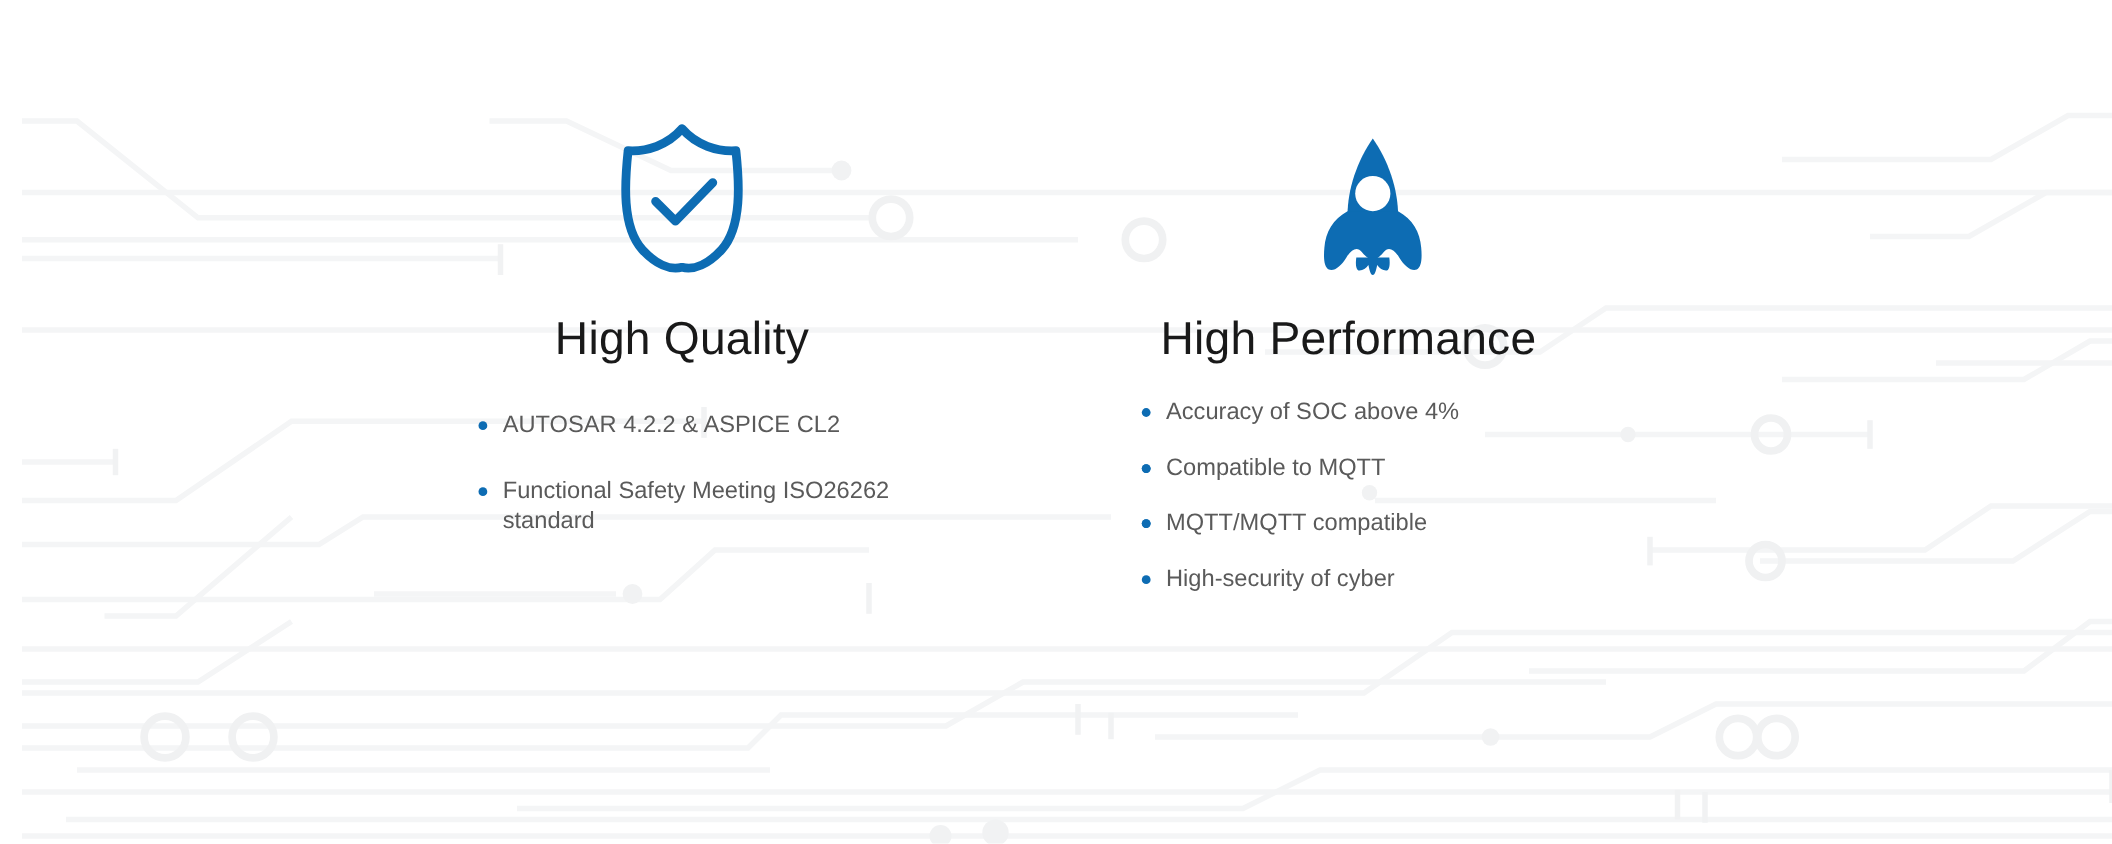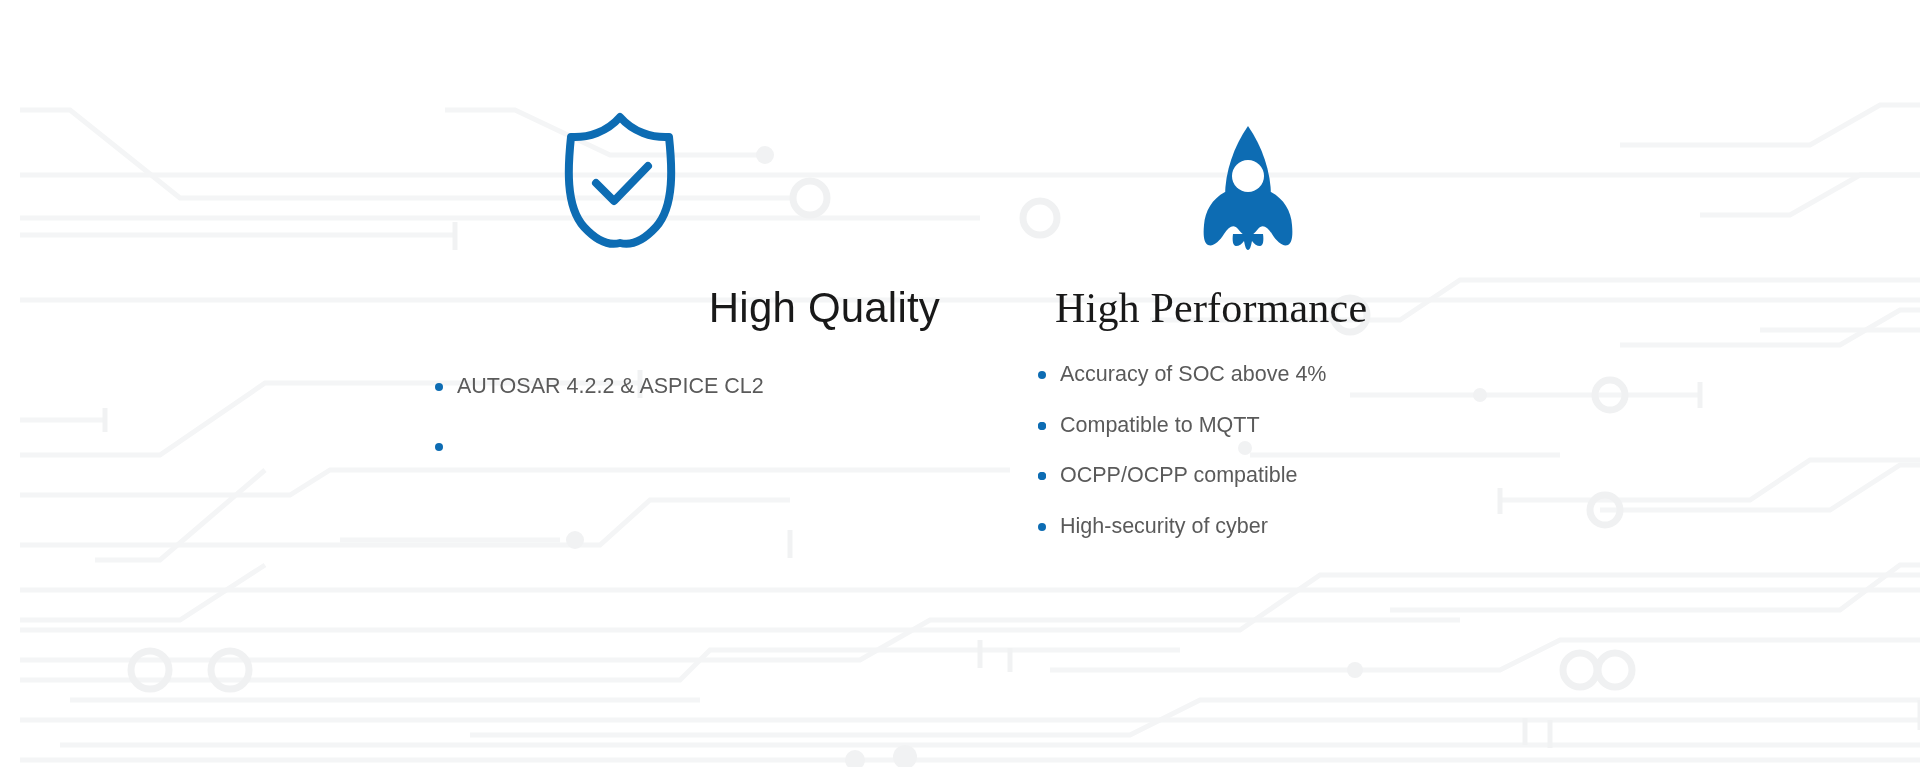--- a/index.html
+++ b/index.html
@@ -63,26 +63,25 @@
 
   .feature-title {
     font-size: 42px;
     font-weight: 400;
     color: #191919;
     letter-spacing: 0.2px;
     margin: 0;
     line-height: 1.1;
   }
   #col-quality .feature-title {
-    text-align: right;
+    text-align: center;
   }
   #col-performance .feature-title {
     text-align: left;
     padding-left: 55px;
-    font-family: Liberation Serif, serif;
   }
 
   .bullet-list {
     list-style: none;
     margin: 0;
     padding: 0;
   }
   .bullet-item {
     position: relative;
     color: #5a5a5a;
@@ -216,20 +215,21 @@
 
       <h2 class="feature-title">High Quality</h2>
 
       <ul class="bullet-list" id="list-quality">
         <li class="bullet-item">
           <span class="dot"></span>
           <span>AUTOSAR 4.2.2 &amp; ASPICE CL2</span>
         </li>
         <li class="bullet-item">
           <span class="dot"></span>
+          <span>Functional Safety Meeting ISO26262 standard</span>
         </li>
       </ul>
     </section>
 
     <section class="feature-col" id="col-performance">
 
       <div class="icon-wrap">
         <svg width="96" height="140" viewBox="0 0 96 140" aria-hidden="true">
 
           <path d="M48 16 C34 36 25 62 25 86 L25 110 L71 110 L71 86 C71 62 62 36 48 16 Z" fill="#0d6cb3"></path>
@@ -259,21 +259,21 @@
         </li>
         <li class="bullet-item">
           <span class="dot"></span>
           <span>Compatible to MQTT</span>
         </li>
         <li class="bullet-item">
           <span class="dot"></span>
         </li>
         <li class="bullet-item">
           <span class="dot"></span>
-          <span>OCPP/OCPP compatible</span>
+          <span>MQTT/MQTT compatible</span>
         </li>
         <li class="bullet-item">
           <span class="dot"></span>
           <span>High-security of cyber</span>
         </li>
       </ul>
     </section>
 
   </div>
 </div>

